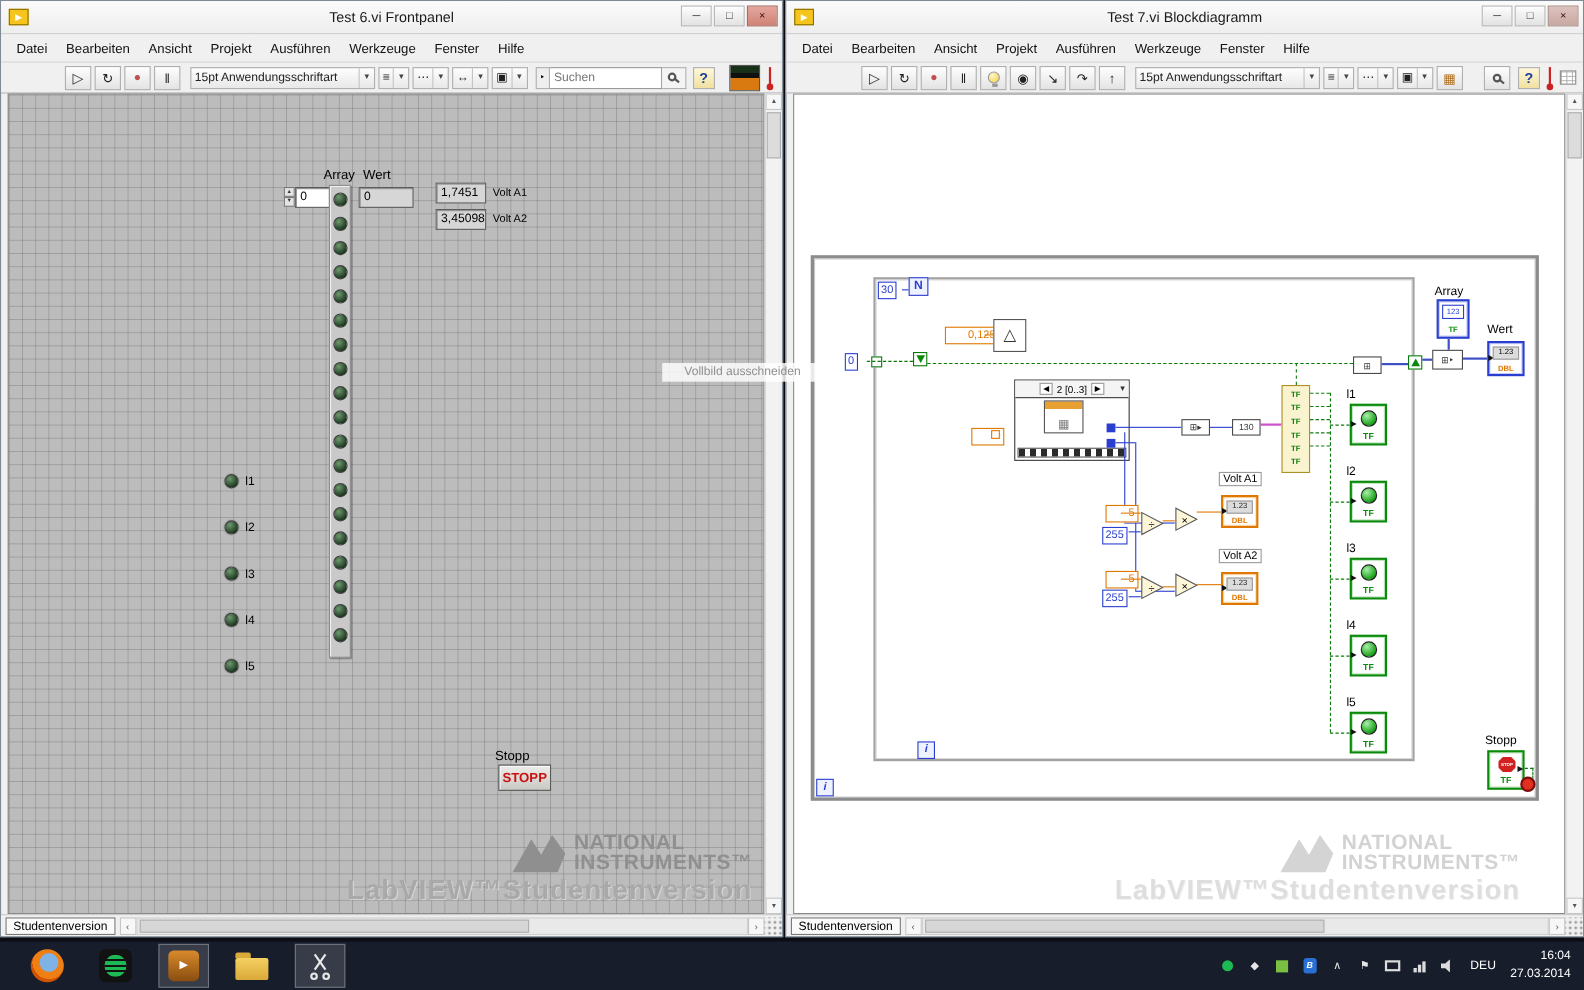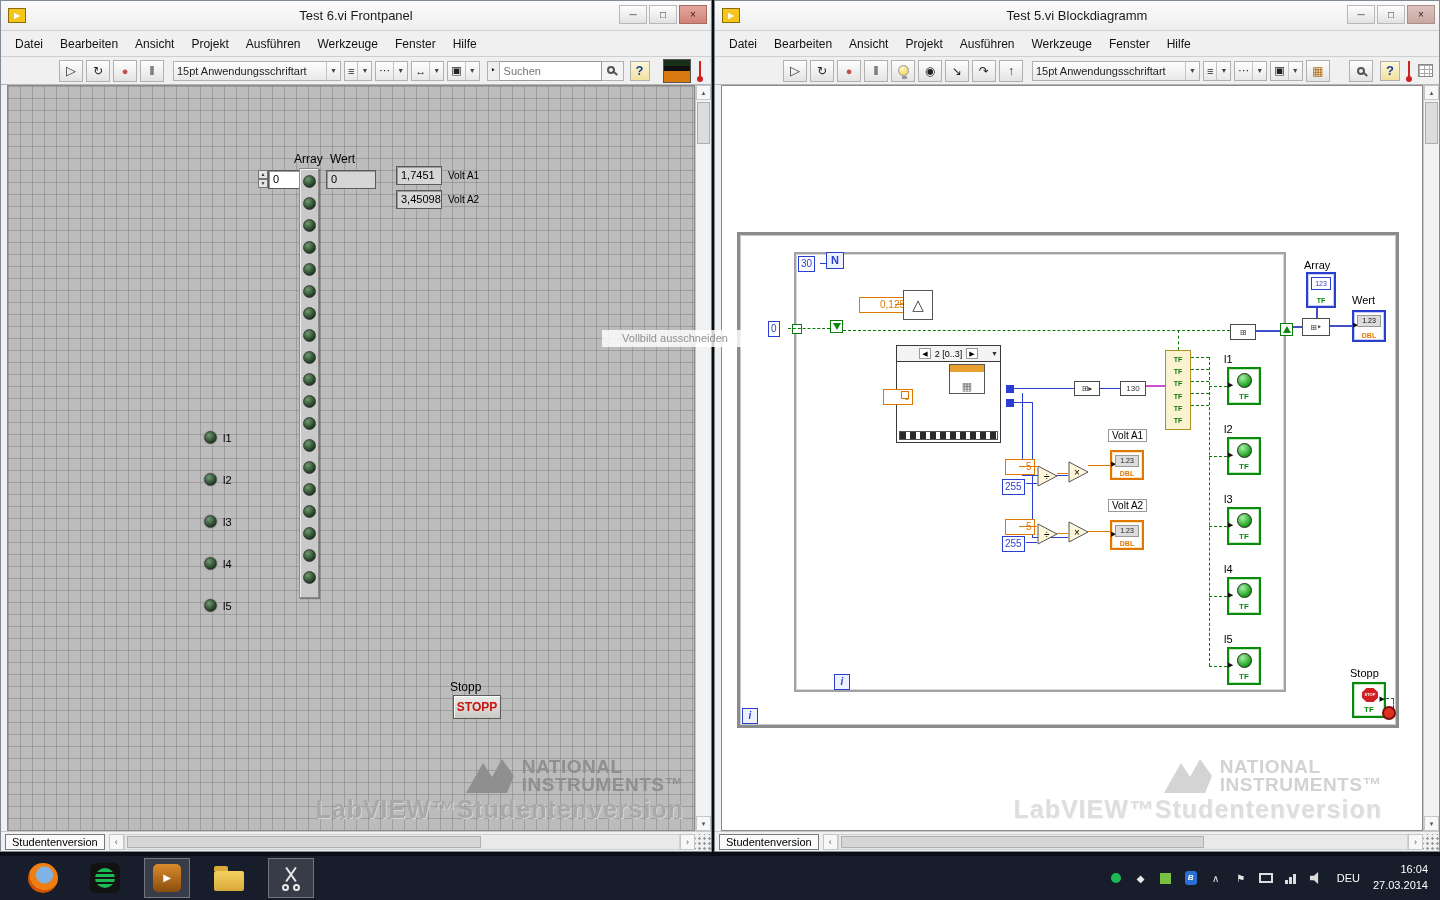--- a/index.html
+++ b/index.html
@@ -322,21 +322,21 @@
         <span class="hthumb"></span>
       </span>
     <span class="hsbtn">›</span>
     <span class="grip"></span>
   </div>
 </div>
 
 <div class="window" style="left:714px;top:0;width:726px;height:852px">
   <div class="titlebar">
     <span class="lv-icon">▶</span>
-    <span class="title">Test 5.vi Blockdiagramm</span>
+    <span class="title">Test 7.vi Blockdiagramm</span>
     <span class="winbtns">
       <span class="wb">─</span>
       <span class="wb">□</span>
       <span class="wb close dim">×</span>
     </span>
   </div>
   <div class="menubar">
     <span class="menu">Datei</span>
     <span class="menu">Bearbeiten</span>
     <span class="menu">Ansicht</span>
@@ -420,21 +420,21 @@
     <span class="const cb" style="left:46px;top:235px">0</span>
     <span class="tunnel tun-b" style="left:70px;top:238px;border:1px solid #0a7a0a;background:#fff;width:10px;height:10px"></span>
     <span class="shiftreg" style="left:108px;top:234px">
         <i class="tri-d"></i>
       </span>
     <i class="wire wh-g" style="left:66px;top:242px;width:42px"></i>
 
     <i class="wire wh-g" style="left:121px;top:244px;width:387px"></i>
     <i class="wire wv-g" style="left:456px;top:244px;height:20px"></i>
 
-    <div class="case" style="left:174px;top:259px;width:105px;height:98px">
+    <div class="case" style="left:200px;top:259px;width:105px;height:74px">
       <div class="casehdr">
         <span class="nav">◀</span>
         <span>2 [0..3]</span>
         <span class="nav">▶</span>
         <span class="cdrop">▼</span>
       </div>
       <div class="filmstrip"></div>
     </div>
     <span class="caseicon" style="left:227px;top:278px">▦</span>
     <span class="const co" style="left:161px;top:303px">0</span>

